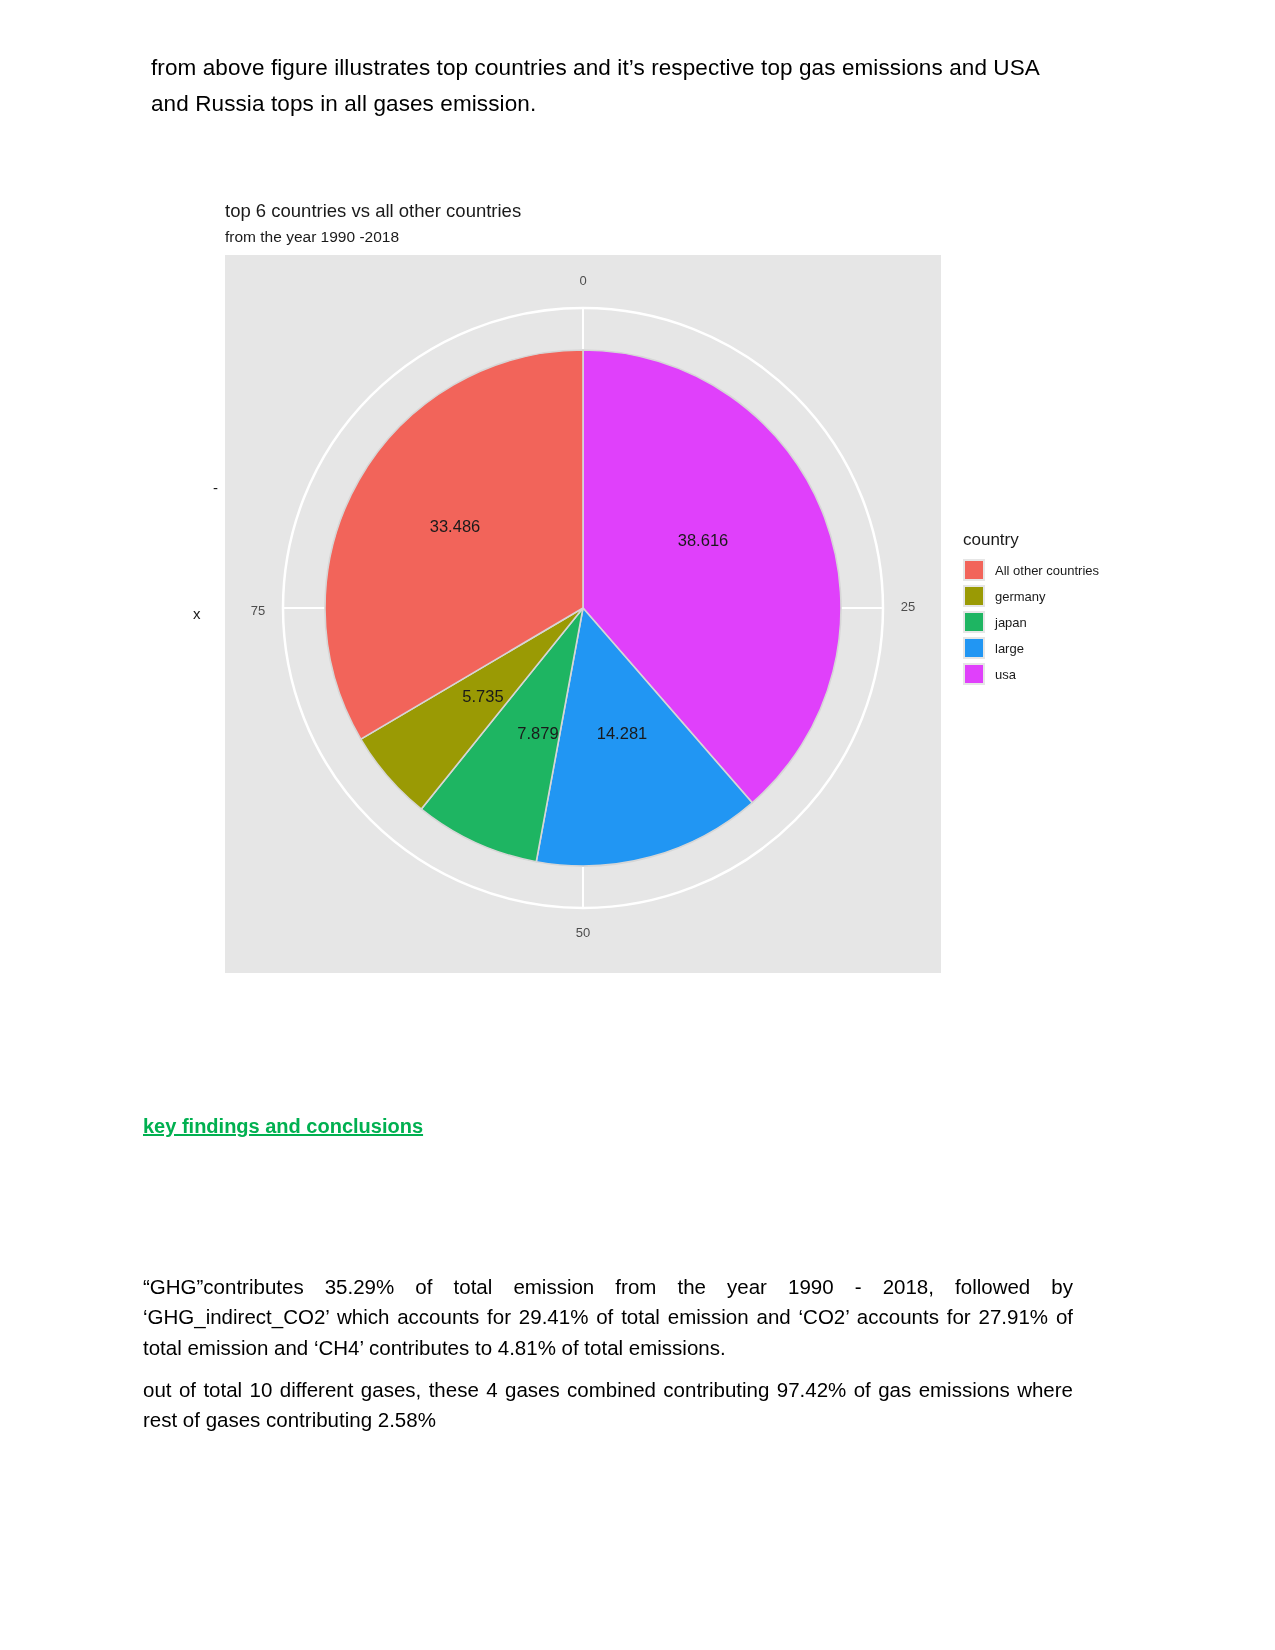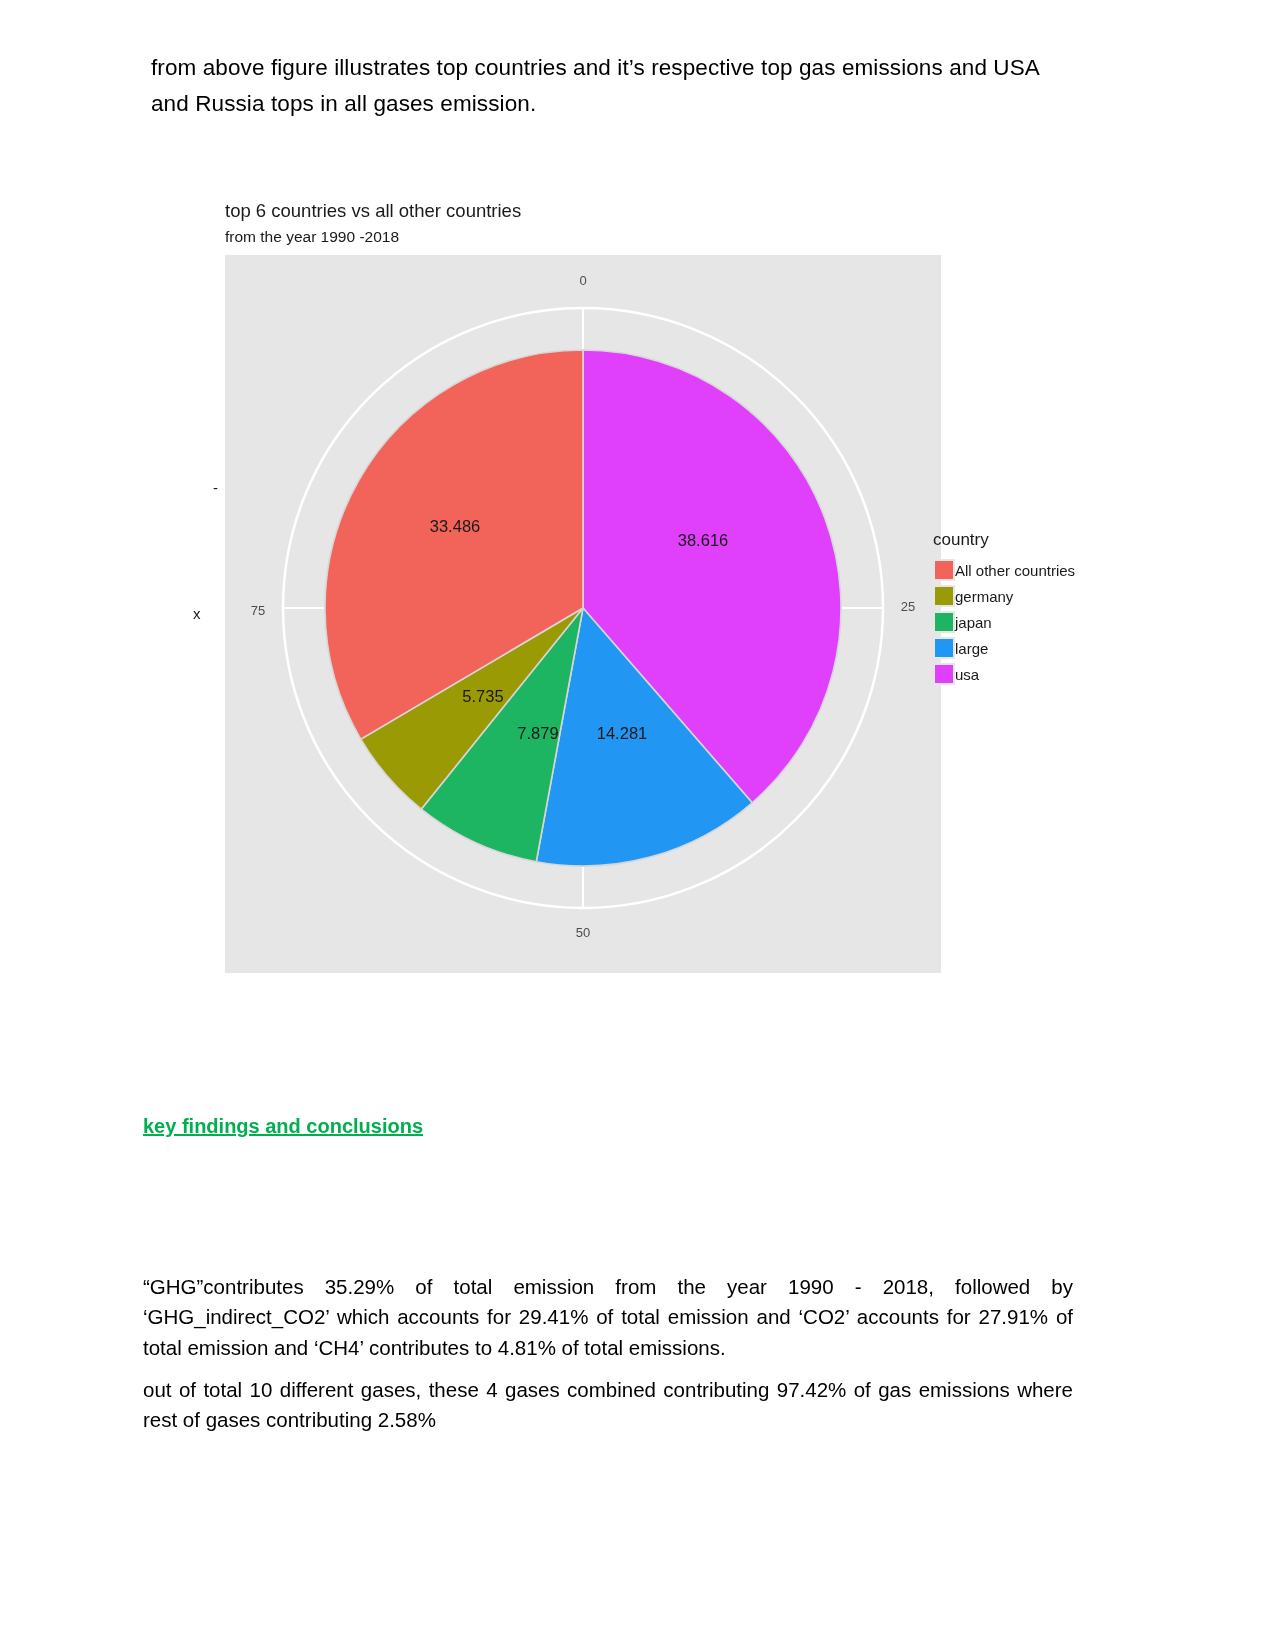--- a/index.html
+++ b/index.html
@@ -114,21 +114,21 @@
   }
   .slice-label {
     font-family: "Liberation Sans", sans-serif;
     font-size: 16.5px;
     fill: #1a1a1a;
   }
 
   
   .legend {
     position: absolute;
-    left: 790px;
+    left: 820px;
     top: 340px;
     width: 170px;
   }
   .legend-title {
     font-family: "Liberation Sans", sans-serif;
     font-size: 17px;
     color: #1a1a1a;
     margin-bottom: 7px;
   }
   .legend-row {
@@ -145,22 +145,23 @@
     justify-content: center;
     flex: none;
   }
   .legend-swatch i {
     display: block;
     width: 18px;
     height: 18px;
   }
   .legend-label {
     font-family: "Liberation Sans", sans-serif;
-    font-size: 15px;
-    color: #1a1a1a;
+    font-size: 13px;
+    color: #1a1a1a;
+    margin-left: 10px;
     white-space: nowrap;
   }
 
   
   .heading {
     position: absolute;
     left: 143px;
     top: 1115px;
     font-family: "Liberation Sans", sans-serif;
     font-size: 20px;

